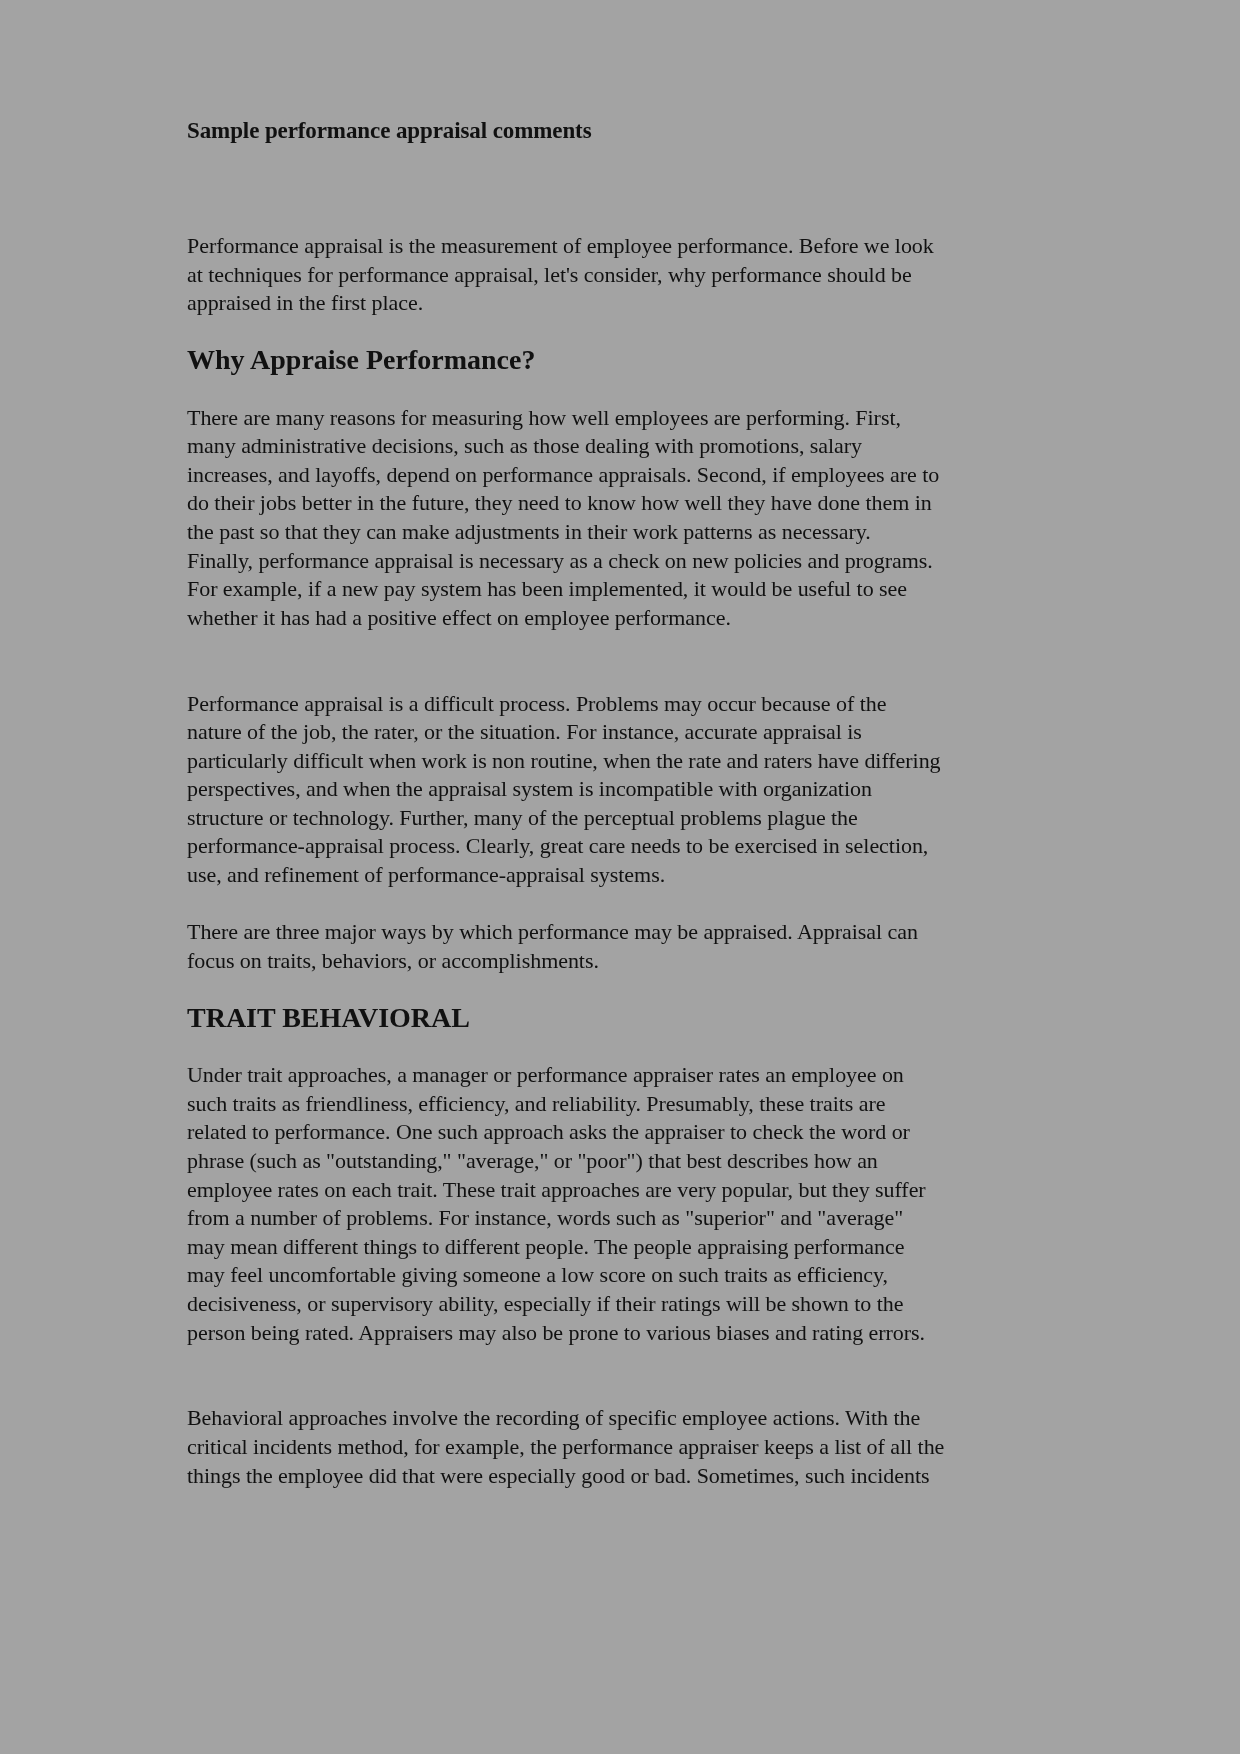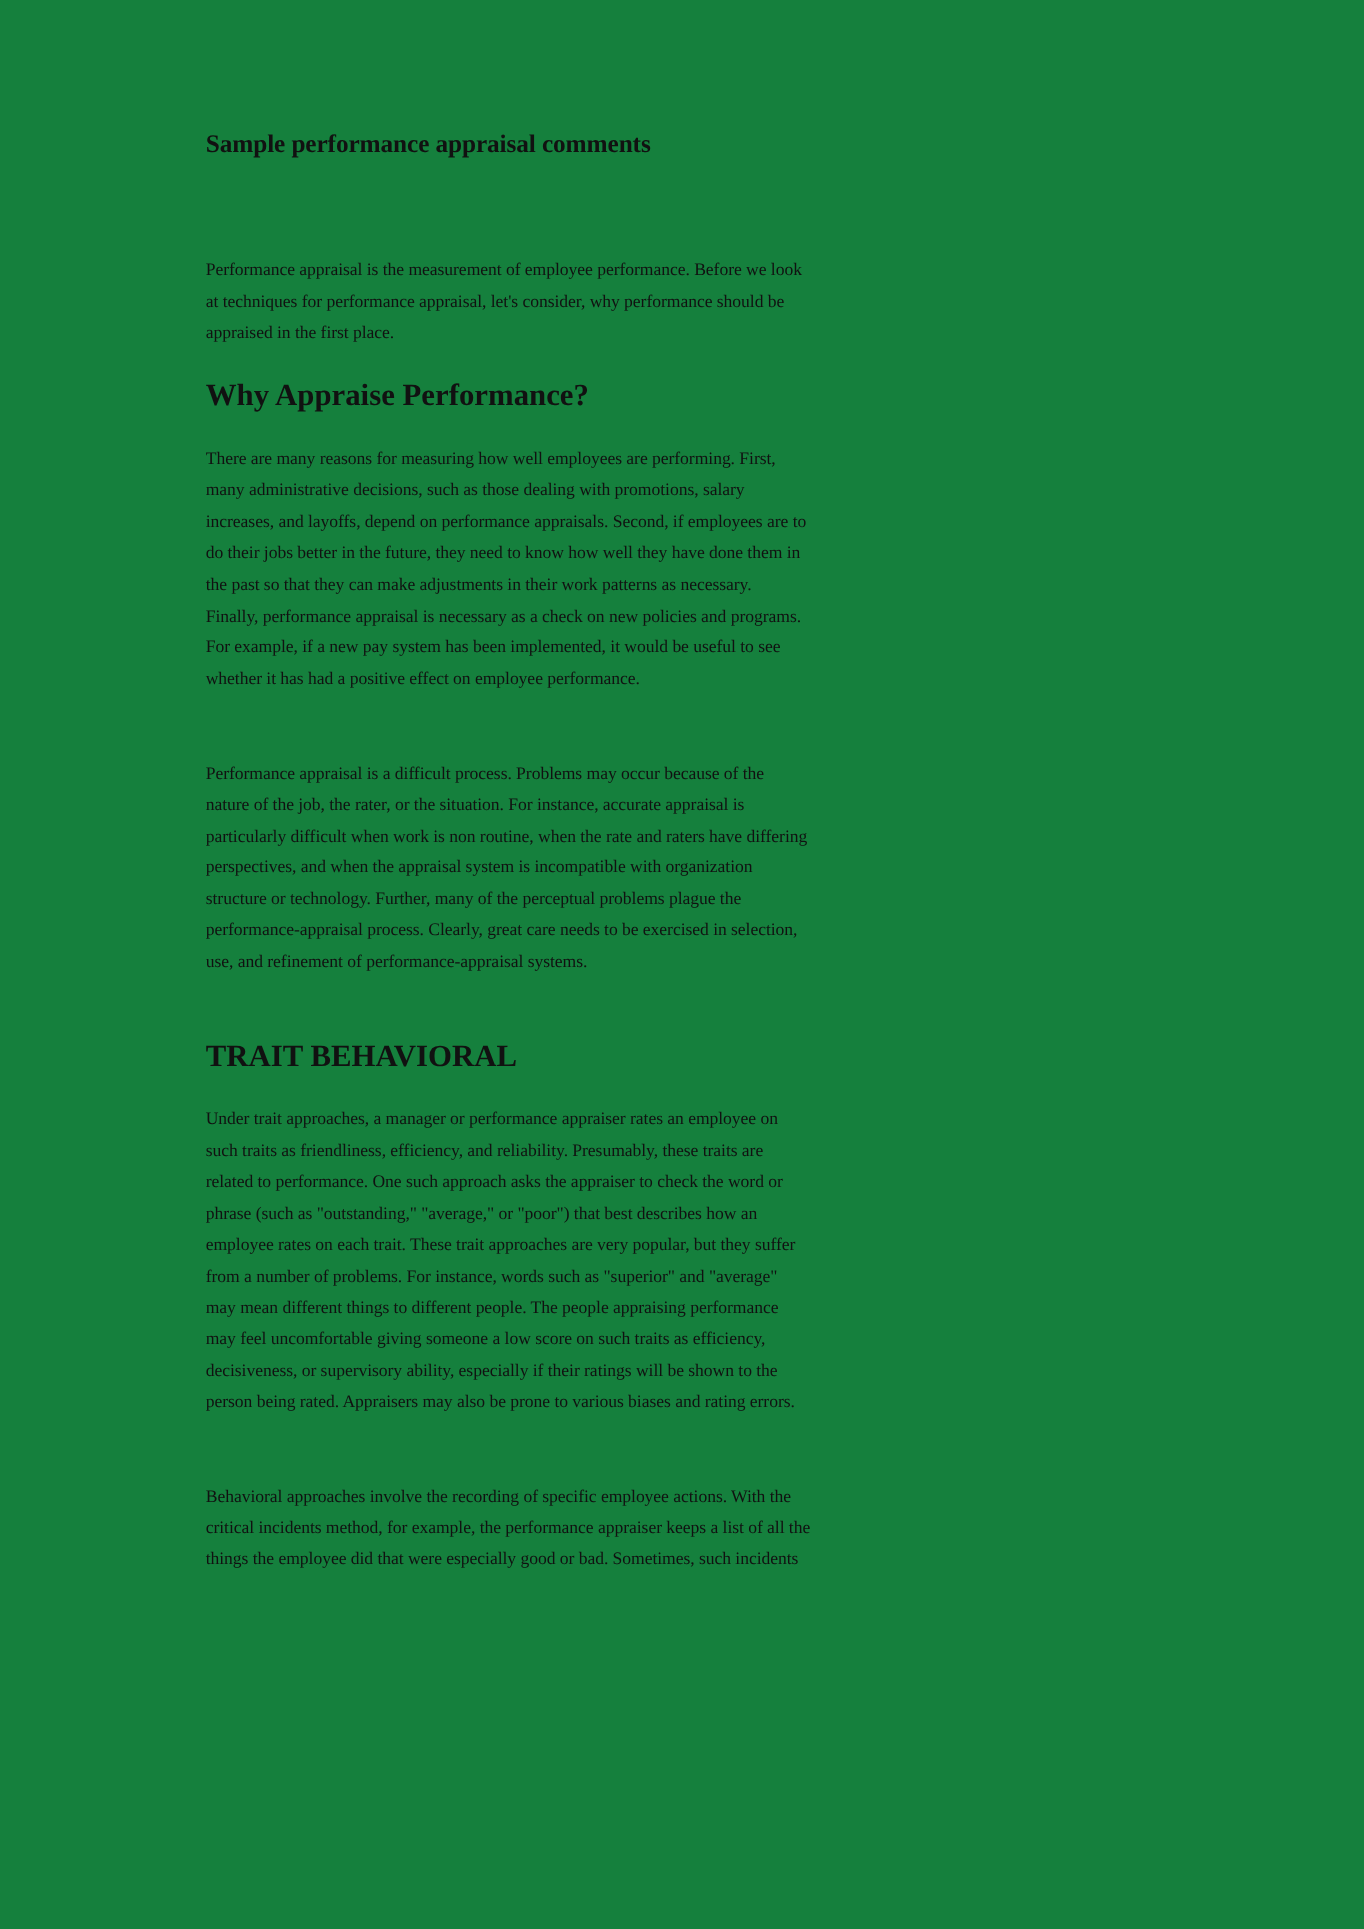--- a/index.html
+++ b/index.html
@@ -14,37 +14,37 @@
       overflow: hidden;
       color: #111111;
       font-family: "Liberation Serif", "DejaVu Serif", serif;
     }
     .page {
       position: absolute;
       left: 0;
       top: 0;
       width: 1240px;
       height: 1754px;
-      background: #15803d;
+      background: #a3a3a3;
     }
     .content {
       position: absolute;
       left: 187px;
       top: 116px;
       width: 880px;
     }
     .title {
       font-weight: bold;
       font-size: 23px;
       line-height: 29px;
       margin: 0;
       letter-spacing: -0.1px;
     }
     .p {
-      font-size: 16px;
+      font-size: 22px;
       line-height: 28.6px;
       margin: 0;
       white-space: pre-line;
       letter-spacing: -0.05px;
     }
     .heading {
       font-size: 28px;
       line-height: 28.6px;
       margin: 0;
     }
@@ -80,20 +80,22 @@
     <div class="gap"></div>
     <p class="p">Performance appraisal is a difficult process. Problems may occur because of the
 nature of the job, the rater, or the situation. For instance, accurate appraisal is
 particularly difficult when work is non routine, when the rate and raters have differing
 perspectives, and when the appraisal system is incompatible with organization
 structure or technology. Further, many of the perceptual problems plague the
 performance-appraisal process. Clearly, great care needs to be exercised in selection,
 use, and refinement of performance-appraisal systems.</p>
 
     <div class="gap"></div>
+    <p class="p">There are three major ways by which performance may be appraised. Appraisal can
+focus on traits, behaviors, or accomplishments.</p>
     <div class="gap"></div>
 
     <h2 class="heading">TRAIT BEHAVIORAL</h2>
     <div class="gap"></div>
     <p class="p">Under trait approaches, a manager or performance appraiser rates an employee on
 such traits as friendliness, efficiency, and reliability. Presumably, these traits are
 related to performance. One such approach asks the appraiser to check the word or
 phrase (such as "outstanding," "average," or "poor") that best describes how an
 employee rates on each trait. These trait approaches are very popular, but they suffer
 from a number of problems. For instance, words such as "superior" and "average"

